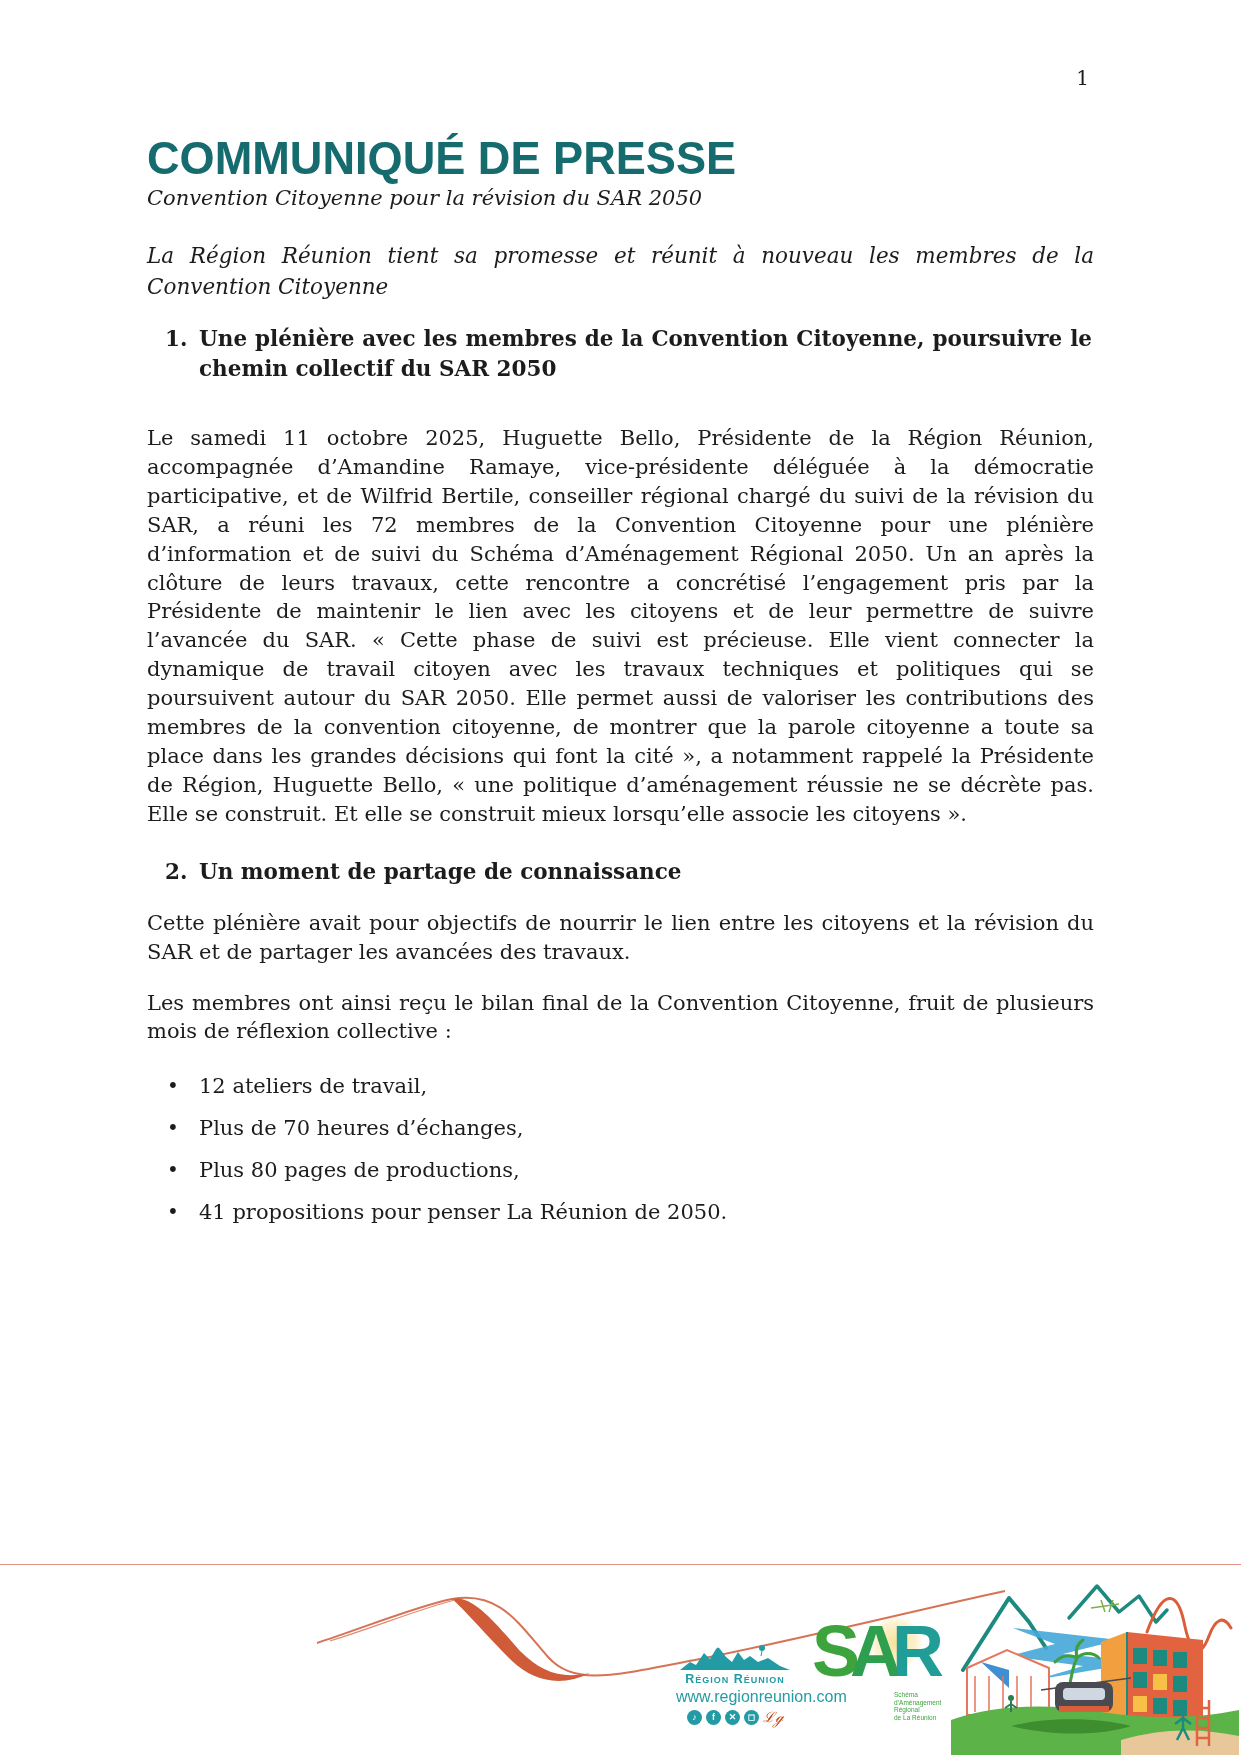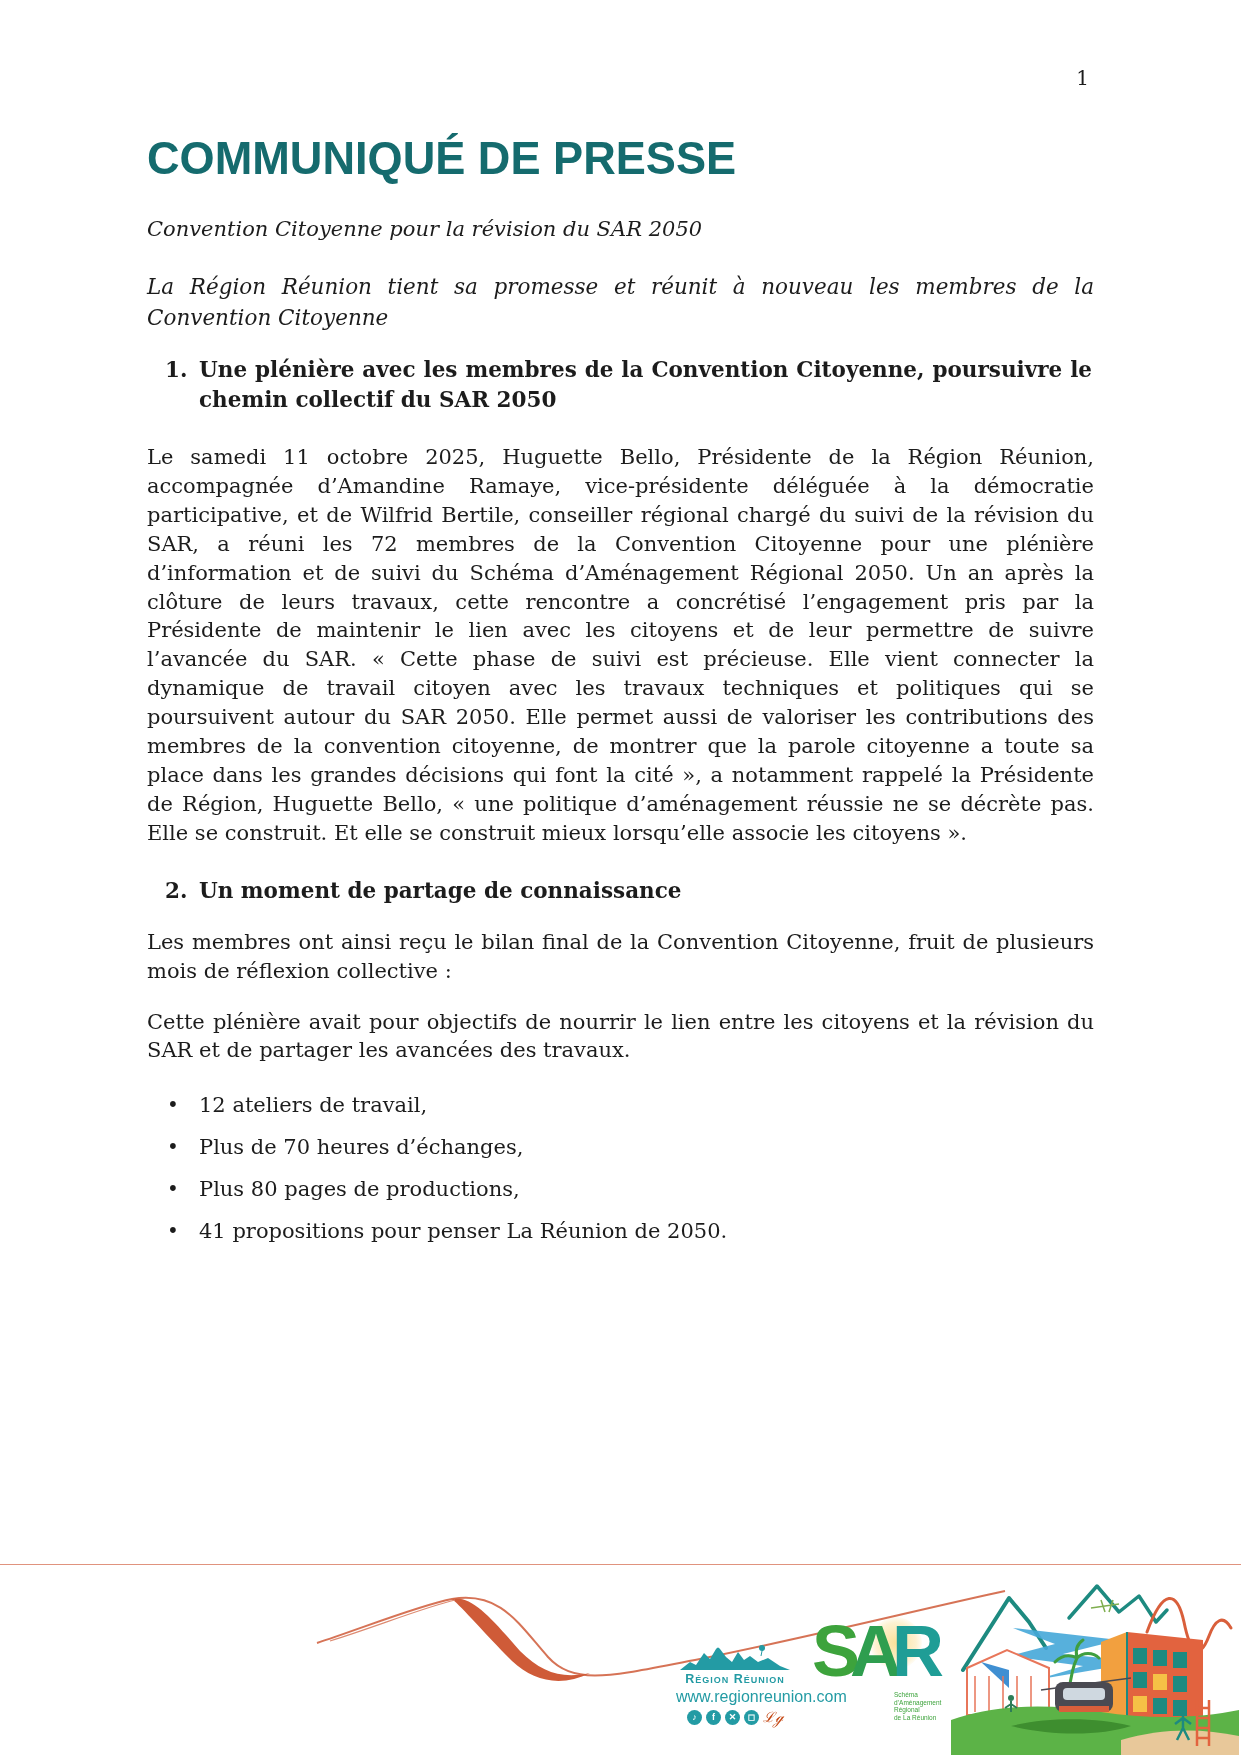--- a/index.html
+++ b/index.html
@@ -13,35 +13,35 @@
   }
   .content { margin:0 147px; }
   .doc-title {
     margin:132px 0 0 0;
     font-family:"Liberation Sans", sans-serif; font-weight:700;
     font-size:47px; line-height:52px; color:#156b6e;
     letter-spacing:0px; transform:scaleX(.96); transform-origin:left center;
     white-space:nowrap;
   }
   .subtitle {
-    margin-top:31px; font-style:italic; font-size:21px; line-height:29px;
+    font-style:italic; font-size:21px; line-height:29px;
   }
   .lead {
     margin-top:27px; font-style:italic; font-size:21.5px; line-height:31px;
     text-align:justify;
   }
   .section-heading {
     display:flex; margin:22px 0 0 18px;
     font-weight:bold; font-size:21.5px; line-height:30px;
   }
   .section-heading .num { flex:none; width:34px; }
   .section-heading .heading-text { text-align:justify; padding-right:2px; }
   .section-heading.second { margin-top:28px; }
   .body-para {
-    margin-top:28px; font-size:21px; line-height:28.9px; text-align:justify;
+    margin-top:40px; font-size:21px; line-height:28.9px; text-align:justify;
   }
   .body-para.tight { margin-top:22px; }
   .bullet-list { margin-top:26px; }
   .bullet-item {
     display:flex; padding-left:20px; margin-top:13px;
     font-size:21px; line-height:29px;
   }
   .bullet-item:first-child { margin-top:0; }
   .bullet-item .dot { flex:none; width:32px; }
   .bullet-item .dot::before { content:"•"; font-size:20px; }
@@ -111,22 +111,22 @@
       <span class="heading-text">Une plénière avec les membres de la Convention Citoyenne, poursuivre le chemin collectif du SAR 2050</span>
     </div>
 
     <div class="body-para">Le samedi 11 octobre 2025, Huguette Bello, Présidente de la Région Réunion, accompagnée d’Amandine Ramaye, vice-présidente déléguée à la démocratie participative, et de Wilfrid Bertile, conseiller régional chargé du suivi de la révision du SAR, a réuni les 72 membres de la Convention Citoyenne pour une plénière d’information et de suivi du Schéma d’Aménagement Régional 2050. Un an après la clôture de leurs travaux, cette rencontre a concrétisé l’engagement pris par la Présidente de maintenir le lien avec les citoyens et de leur permettre de suivre l’avancée du SAR. « Cette phase de suivi est précieuse. Elle vient connecter la dynamique de travail citoyen avec les travaux techniques et politiques qui se poursuivent autour du SAR 2050. Elle permet aussi de valoriser les contributions des membres de la convention citoyenne, de montrer que la parole citoyenne a toute sa place dans les grandes décisions qui font la cité », a notamment rappelé la Présidente de Région, Huguette Bello, « une politique d’aménagement réussie ne se décrète pas. Elle se construit. Et elle se construit mieux lorsqu’elle associe les citoyens ».</div>
 
     <div class="section-heading second">
       <span class="num">2.</span>
       <span class="heading-text">Un moment de partage de connaissance</span>
     </div>
 
+    <div class="body-para tight">Cette plénière avait pour objectifs de nourrir le lien entre les citoyens et la révision du SAR et de partager les avancées des travaux.</div>
     <div class="body-para tight">Les membres ont ainsi reçu le bilan final de la Convention Citoyenne, fruit de plusieurs mois de réflexion collective :</div>
-    <div class="body-para tight">Cette plénière avait pour objectifs de nourrir le lien entre les citoyens et la révision du SAR et de partager les avancées des travaux.</div>
 
     <div class="bullet-list">
       <div class="bullet-item">
         <span class="dot"></span>
         <span>12 ateliers de travail,</span>
       </div>
       <div class="bullet-item">
         <span class="dot"></span>
         <span>Plus de 70 heures d’échanges,</span>
       </div>

